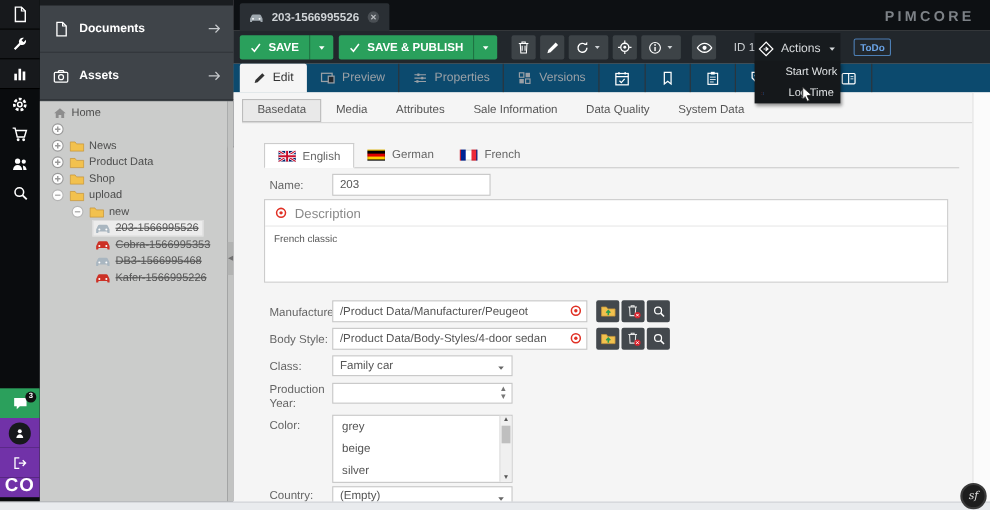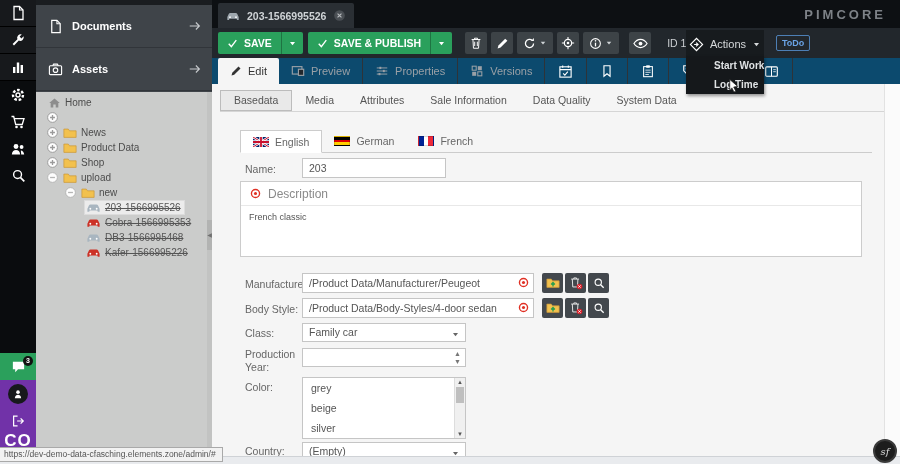--- a/index.html
+++ b/index.html
@@ -65,21 +65,21 @@
 
   .toolbar2 { position:absolute; left:0; top:58px; width:688px; height:26px; background:#0c4a6e; display:flex; align-items:stretch; }
   .etab { display:flex; align-items:center; padding:0 12px; color:#9aa0a6; font-size:11px; gap:6px; cursor:pointer;
     border-right:1px solid #2e3338; }
   .etab.active { background:#f5f5f5; color:#333; border-radius:2px 2px 0 0; margin-left:6px; border-right:none; }
   .etab-ic { display:flex; align-items:center; padding:0 13px; border-right:1px solid #2e3338; cursor:pointer; }
 
   
   .menu { position:absolute; left:474px; top:56px; width:78px; background:#15181b; z-index:40; box-shadow:1px 2px 3px rgba(0,0,0,.4); }
   .menu-item { height:19px; display:flex; align-items:center; gap:22px; padding:0 6px; color:#e0e3e5;
-    font-size:10px; font-weight:bold; cursor:pointer; white-space:nowrap; }
+    font-size:10px; font-weight:normal; cursor:pointer; white-space:nowrap; }
   .cursor-glyph { position:absolute; left:40px; top:22px; z-index:50; }
 
   
   .content { position:absolute; left:0; top:84px; width:672px; height:380px; background:#f5f5f5; }
   .ctabs { position:absolute; left:8px; right:0; top:6px; height:22px; display:flex; border-bottom:1px solid #d5d5d5; }
   .ctab { padding:0 13px; line-height:21px; font-size:10.5px; color:#555; cursor:pointer; }
   .ctab.active { background:#e9e9e9; border:1px solid #bcbcbc; line-height:19px; }
   .langs { position:absolute; left:28px; right:12px; top:46px; height:23px; border-bottom:1px solid #ccc; display:flex; }
   .lang { display:flex; align-items:center; gap:6px; padding:0 12px; font-size:10.5px; color:#666; cursor:pointer; }
   .lang.active { background:#fff; border:1px solid #ccc; border-bottom:1px solid #fff; margin-bottom:-1px; }
@@ -787,16 +787,15 @@
         <svg class="ic sc" width="9" height="9">
             <use href="#i-caret"></use>
           </svg>
       </div>
     </div>
 
     <div class="vscroll"></div>
   </div>
 
   <div class="bottom-strip"></div>
-  <div class="status-tip">https://dev-demo-data-cfasching.elements.zone/admin/#</div>
   <div class="sf-badge">sf</div>
 
 </div>
 
 </body></html>

